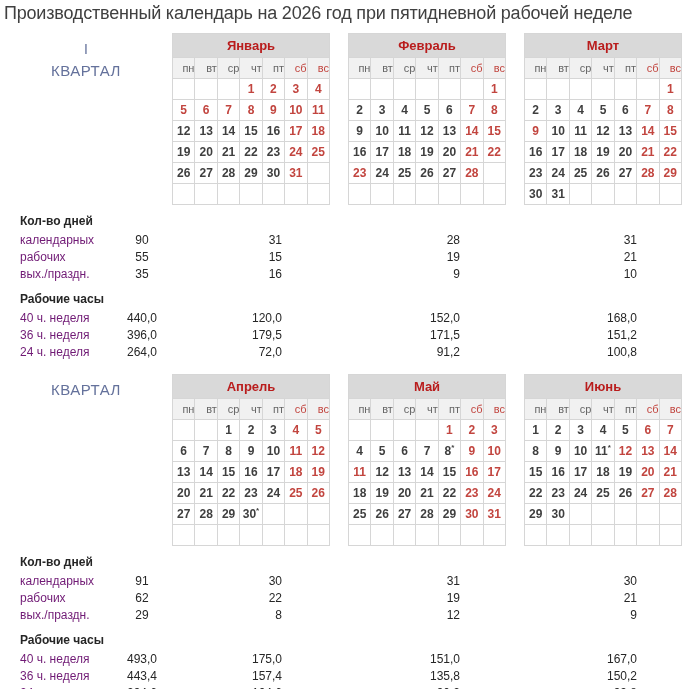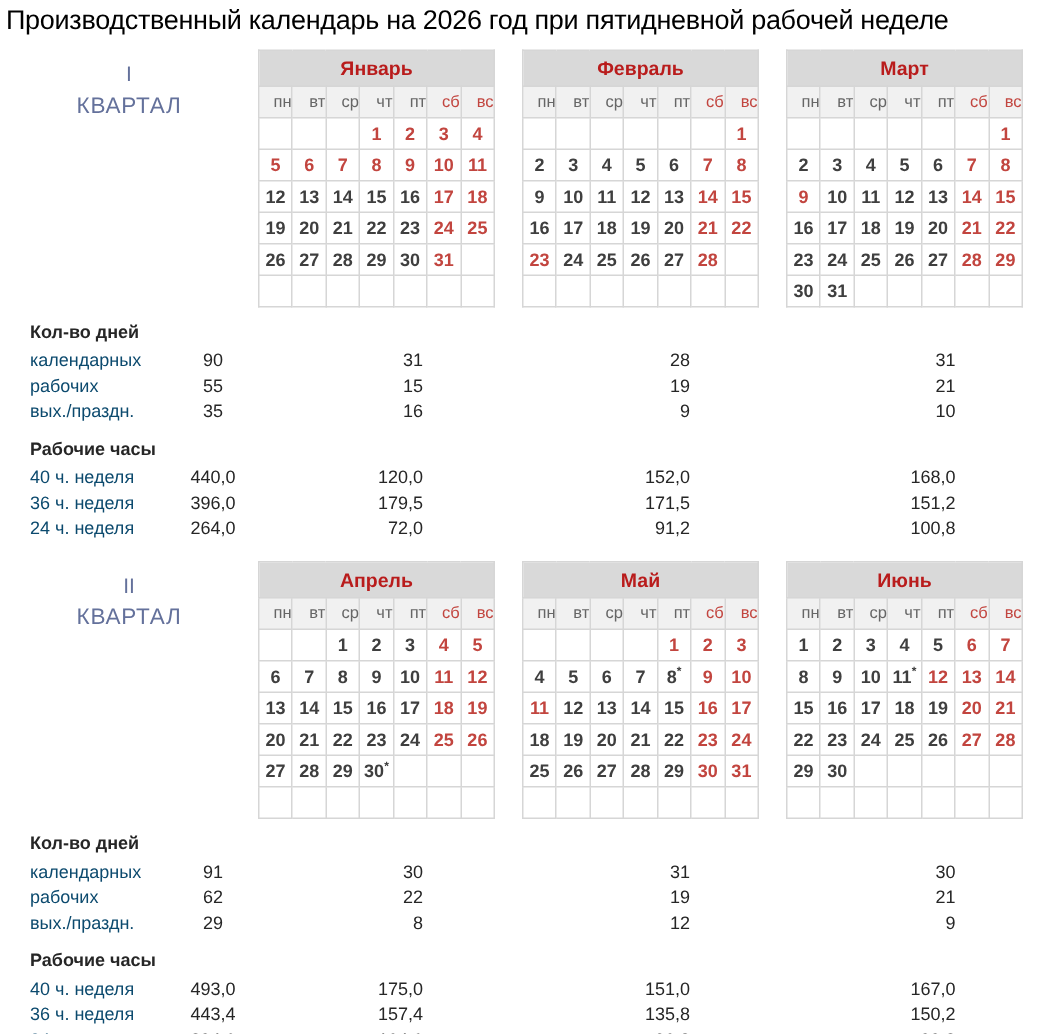--- a/index.html
+++ b/index.html
@@ -14,21 +14,21 @@
   *{box-sizing:border-box}
   html,body{margin:0;padding:0;background:#fff}
   body{
     width:691px;
     font-family:"Liberation Sans","DejaVu Sans",sans-serif;
     color:var(--text);
   }
   h1{
     font-size:18px;
     font-weight:400;
-    color:#000000;
+    color:#404040;
     margin:3px 0 9px 4px;
     letter-spacing:-0.2px;
     white-space:nowrap;
   }
   .quarter-block{margin-bottom:14px}
   .quarter-row{display:flex;align-items:flex-start}
   .quarter-label{
     width:172px;
     flex:0 0 172px;
     text-align:center;
@@ -68,21 +68,21 @@
     font-size:12px;
     font-weight:700;
     color:var(--daycol);
     background:#fff;
   }
   td.day.red{color:var(--red)}
   td.day sup{font-size:8px;line-height:0}
   table.stats{border-collapse:collapse;margin:6px 0 0 20px}
   table.stats td{padding:0;font-size:12px;height:17px;vertical-align:middle}
   table.stats td.sec{font-weight:700;height:20px}
-  table.stats td.lbl{width:92px;text-align:left;color:#0c4a6e}
+  table.stats td.lbl{width:92px;text-align:left;color:#701a75}
   table.stats td.v0{width:60px;text-align:center}
   table.stats td.v1{width:110px;text-align:right}
   table.stats td.v2{width:178px;text-align:right}
   table.stats td.v3{width:177px;text-align:right}
   table.stats tr.gap td{height:7px}
 </style>
 </head>
 <body>
 
 <div class="page">
@@ -363,21 +363,20 @@
               <td class="v1">72,0</td>
               <td class="v2">91,2</td>
               <td class="v3">100,8</td>
             </tr>
           </tbody>
         </table>
       </div>
       <div class="quarter-block">
         <div class="quarter-row">
           <div class="quarter-label">
-            <div class="q-roman">II</div>
             <div class="q-word">КВАРТАЛ</div>
           </div>
           <table class="month">
             <thead>
               <tr>
                 <th class="month-title" colspan="7">Апрель</th>
               </tr>
               <tr class="wd">
                 <th>пн</th>
                 <th>вт</th>

